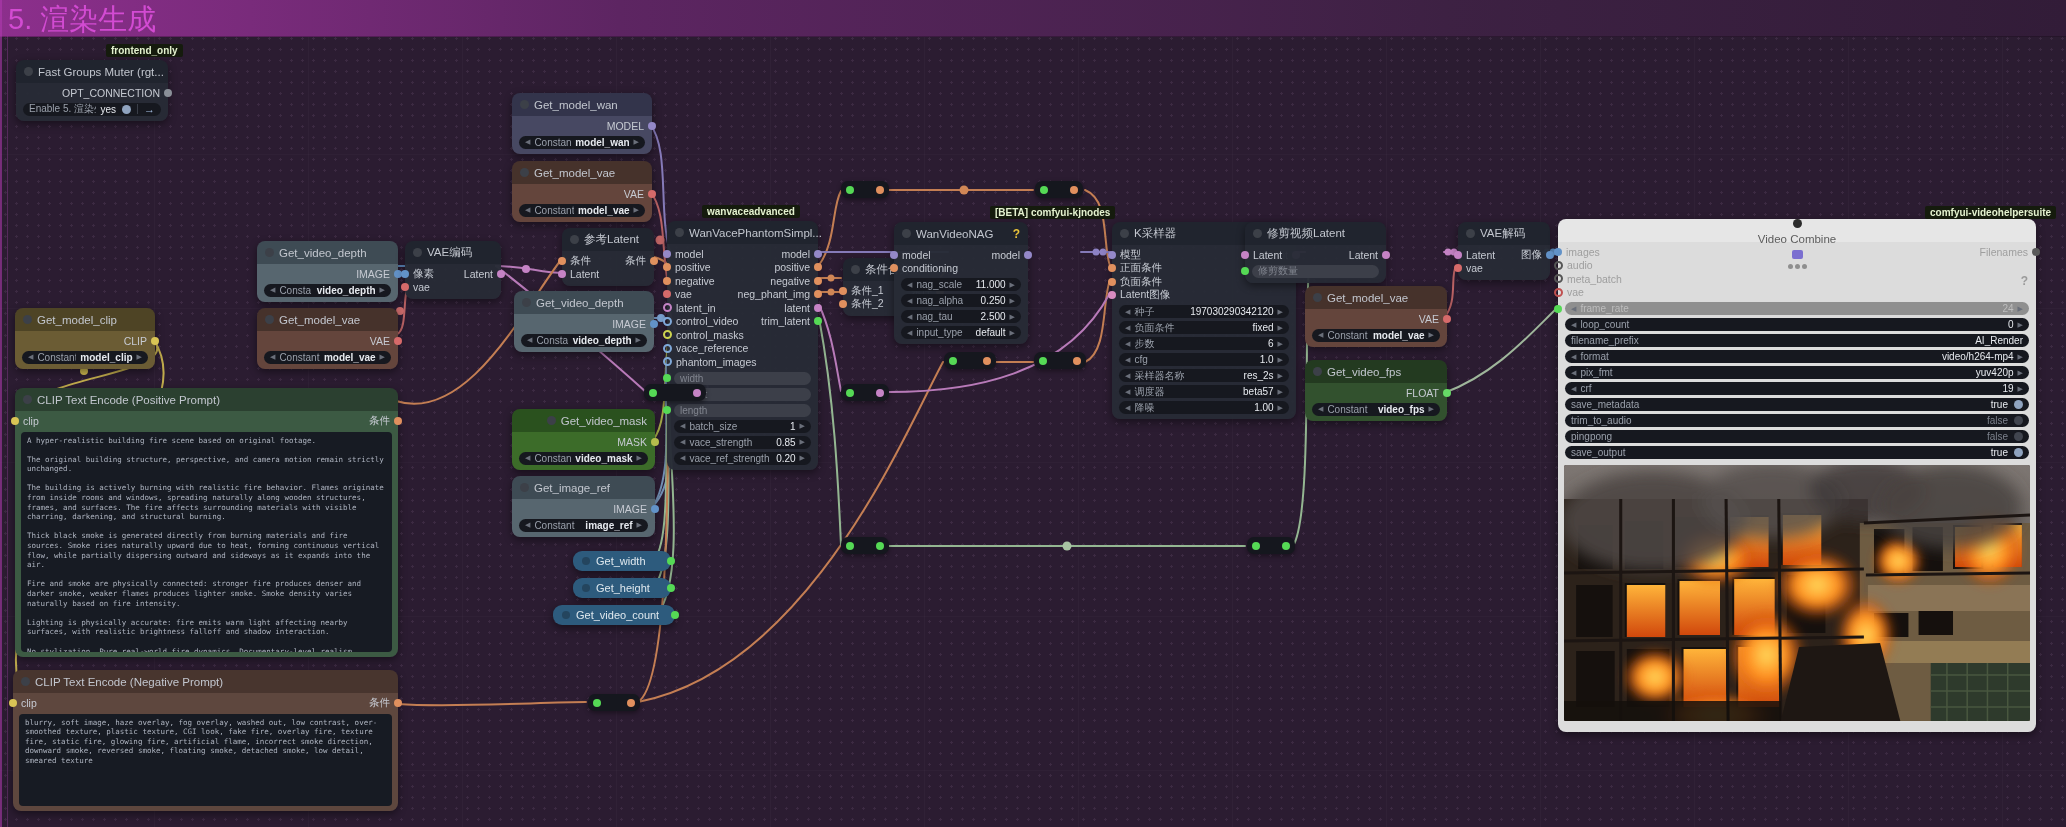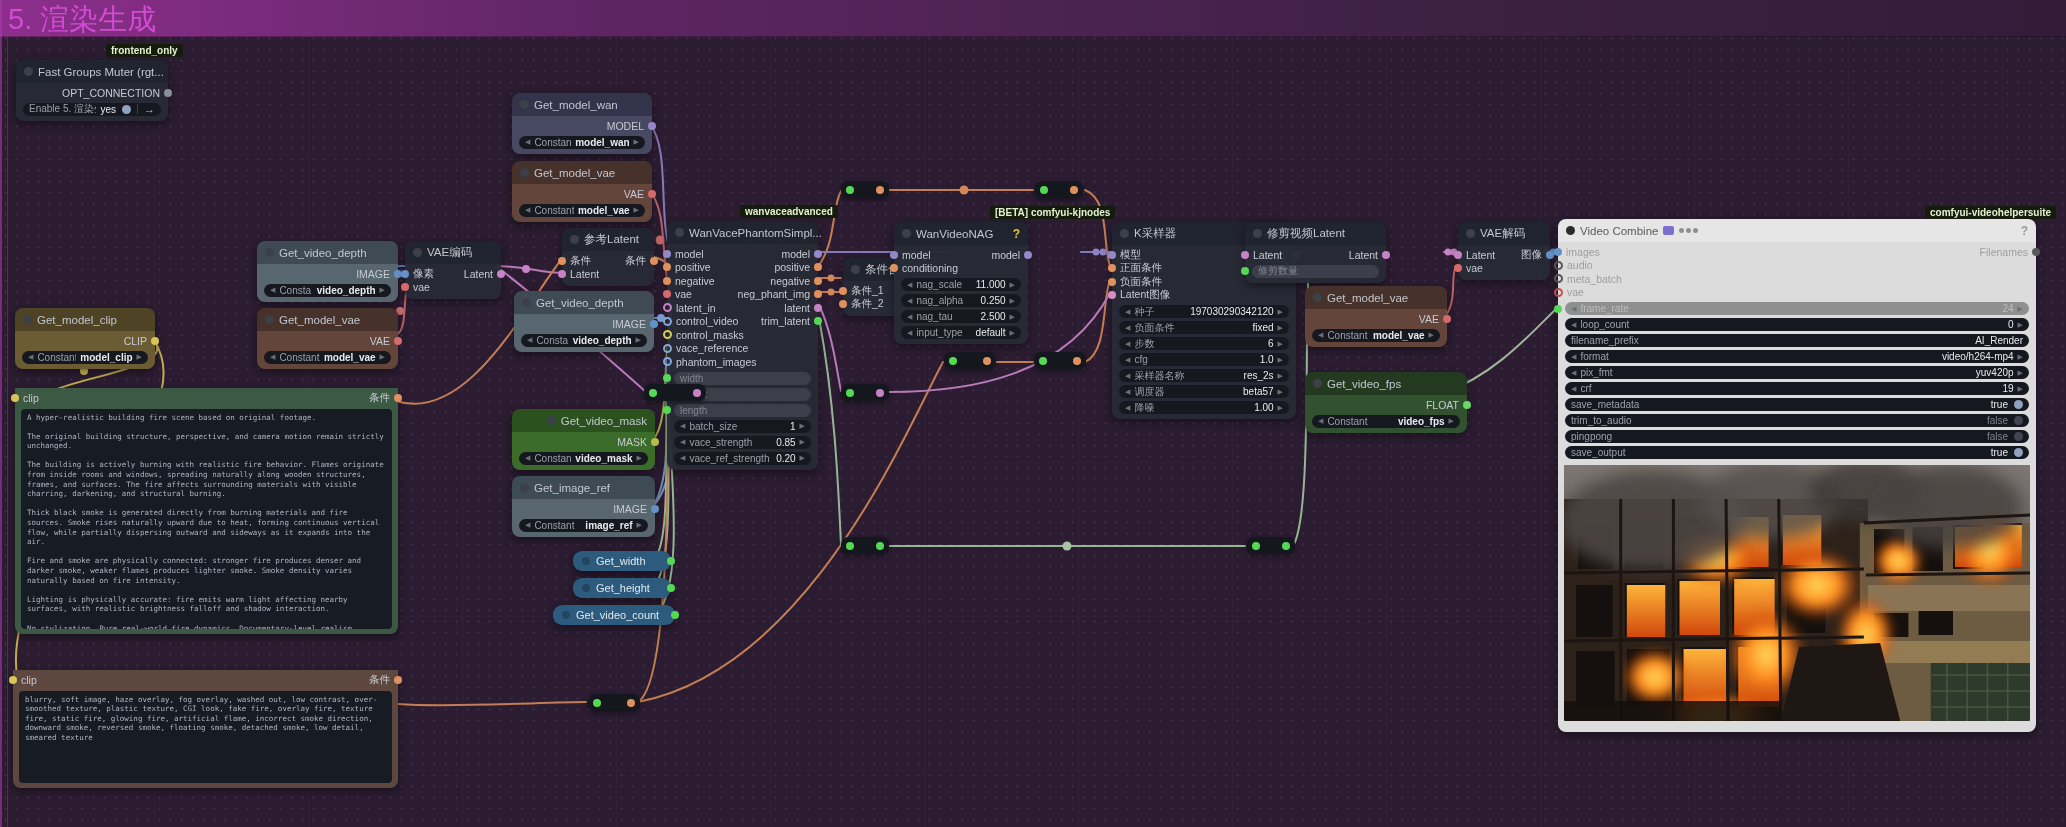--- a/index.html
+++ b/index.html
@@ -28,21 +28,21 @@
   .nb{border-radius:0 0 8px 8px;padding:3px 0 5px;}
   .dark  .nt{background:#20242e;} .dark  .nb{background:rgba(39,43,54,.97);}
   .slate .nt{background:#3e4b54;} .slate .nb{background:#57666f;}
   .olive .nt{background:#4e4425;} .olive .nb{background:#6b5c34;}
   .maroon .nt{background:#46322b;} .maroon .nb{background:#64453c;}
   .indigo .nt{background:#33344b;} .indigo .nb{background:#474862;}
   .greenpos .nt{background:#2b4030;} .greenpos .nb{background:#3c5a43;}
   .brownneg .nt{background:#48352e;} .brownneg .nb{background:#5e473e;}
   .bgreen .nt{background:#2a511e;justify-content:flex-end;} .bgreen .nb{background:#3c6c29;}
   .dgreen .nt{background:#233a20;} .dgreen .nb{background:#32512e;}
-  .light .nt{background:#e6e6e6;color:#5c5c5c;} .light .nb{background:#dcdcdc;}
+  .light .nt{background:#e6e6e6;color:#5c5c5c;flex-direction:column;} .light .nb{background:#dcdcdc;}
   .light .tdot{background:#2b2b2b;}
   .collapsed{height:20px;background:#2d5b7d;border-radius:9px;display:flex;align-items:center;gap:6px;
     padding:0 9px;font-size:11px;color:#dfe8ee;}
   .collapsed .tdot{width:8px;height:8px;background:#24455e;}
   .collapsed .cdot{position:absolute;right:-4px;top:6px;width:8px;height:8px;border-radius:50%;background:var(--c);}
   .prow{display:flex;justify-content:space-between;align-items:center;height:13.5px;padding:0 8px;
     font-size:10.5px;color:#c6cad2;}
   .light .prow{color:#9e9e9e;}
   .pin,.pout{display:flex;align-items:center;gap:4px;}
   .dot{width:8px;height:8px;border-radius:50%;background:var(--c);flex:none;}
@@ -141,21 +141,21 @@
       <circle cx="1096" cy="252" r="3.5" fill="#8d82c4"></circle>
       <circle cx="1103" cy="252" r="3.5" fill="#8d82c4"></circle>
       <circle cx="1448" cy="252" r="3.5" fill="#c583c5"></circle>
       <circle cx="1454" cy="252" r="3.5" fill="#c583c5"></circle>
       <circle cx="1547" cy="252" r="3.5" fill="#6292c8"></circle>
       <circle cx="1553" cy="252" r="3.5" fill="#6292c8"></circle>
     </g>
   </svg>
 
   <div class="badge" style="left:106px;top:44px">frontend_only</div>
-  <div class="badge" style="left:740px;top:205px">wanvaceadvanced</div>
+  <div class="badge" style="left:702px;top:205px">wanvaceadvanced</div>
   <div class="badge" style="left:990px;top:206px">[BETA] comfyui-kjnodes</div>
   <div class="badge" style="left:1925px;top:206px">comfyui-videohelpersuite</div>
 
   <div class="node dark" style="left:16px;top:60px;width:152px">
       <div class="nt">
         <span class="tdot"></span>
         <span class="ttl">Fast Groups Muter (rgt...</span>
       </div>
       <div class="nb">
         <div class="prow">
@@ -256,20 +256,24 @@
         </div>
         <div class="widget combo em">
           <span class="arr">◀</span>
           <span class="wl">Constant</span>
           <span class="wv">model_clip</span>
           <span class="arr">▶</span>
         </div>
       </div>
     </div>
   <div class="node greenpos" style="left:15px;top:388px;width:383px">
+      <div class="nt">
+        <span class="tdot"></span>
+        <span class="ttl">CLIP Text Encode (Positive Prompt)</span>
+      </div>
       <div class="nb">
         <div class="prow">
           <span class="pin">
             <i class="dot" style="--c:#d9c455"></i>
             <span>clip</span>
           </span>
           <span class="pout">
             <span>条件</span>
             <i class="dot" style="--c:#e0905e"></i>
           </span>
@@ -285,20 +289,24 @@
 Fire and smoke are physically connected: stronger fire produces denser and darker smoke, weaker flames produces lighter smoke. Smoke density varies naturally based on fire intensity.
 
 Lighting is physically accurate: fire emits warm light affecting nearby surfaces, with realistic brightness falloff and shadow interaction.
 
 No stylization. Pure real-world fire dynamics. Documentary-level realism.
 
 ultra realistic, photorealistic, real fire behavior, physically based fire and smoke, real material burning, dynamic flame interaction, natural smoke flow, high detail, sharp textures, crisp edges, micro contrast</div>
       </div>
     </div>
   <div class="node brownneg" style="left:13px;top:670px;width:385px">
+      <div class="nt">
+        <span class="tdot"></span>
+        <span class="ttl">CLIP Text Encode (Negative Prompt)</span>
+      </div>
       <div class="nb">
         <div class="prow">
           <span class="pin">
             <i class="dot" style="--c:#d9c455"></i>
             <span>clip</span>
           </span>
           <span class="pout">
             <span>条件</span>
             <i class="dot" style="--c:#e0905e"></i>
           </span>
@@ -762,21 +770,21 @@
           </span>
         </div>
         <div class="widget combo em">
           <span class="arr">◀</span>
           <span class="wl">Constant</span>
           <span class="wv">model_vae</span>
           <span class="arr">▶</span>
         </div>
       </div>
     </div>
-  <div class="node dgreen" style="left:1305px;top:372px;width:162px">
+  <div class="node dgreen" style="left:1305px;top:360px;width:142px">
       <div class="nt">
         <span class="tdot"></span>
         <span class="ttl">Get_video_fps</span>
       </div>
       <div class="nb">
         <div class="prow">
           <span class="pin"></span>
           <span class="pout">
             <span>FLOAT</span>
             <i class="dot" style="--c:#66d966"></i>

